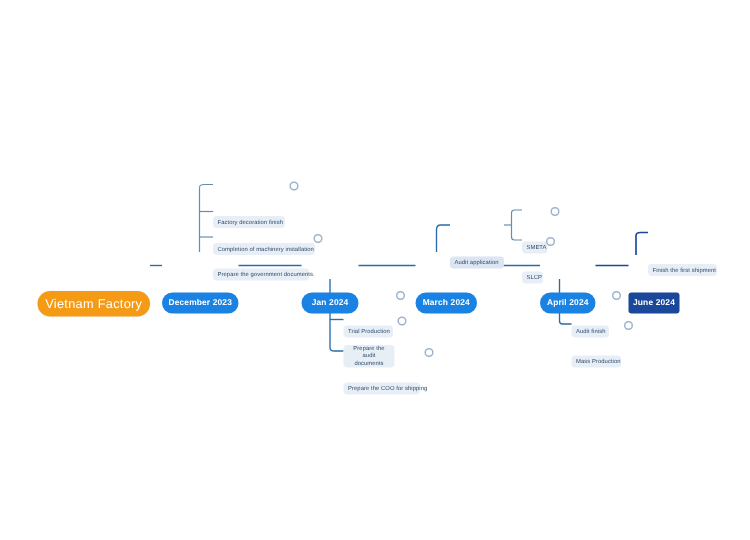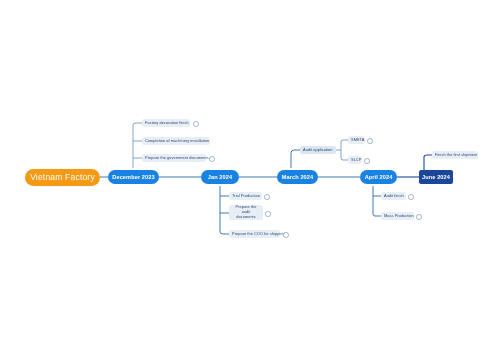--- a/index.html
+++ b/index.html
@@ -7,21 +7,21 @@
     width:500px;height:360px;
     background:#ffffff;
     font-family:"Liberation Sans",sans-serif;
     overflow:hidden;
     position:relative;
   }
   #canvas{position:absolute;inset:0;}
   #wires{position:absolute;left:0;top:0;width:500px;height:360px;pointer-events:none;}
 
   .node{position:absolute;box-sizing:border-box;display:flex;align-items:center;
-        justify-content:center;white-space:nowrap;}
+        justify-content:center;white-space:nowrap;margin-top:25px;}
 
   
   .root{
     background:#f59a14;color:#ffffff;border-radius:9px;
     font-size:8.5px;letter-spacing:.2px;
     box-shadow:0 0 0 .5px rgba(0,0,0,.04);
   }
 
   
   .tl{

